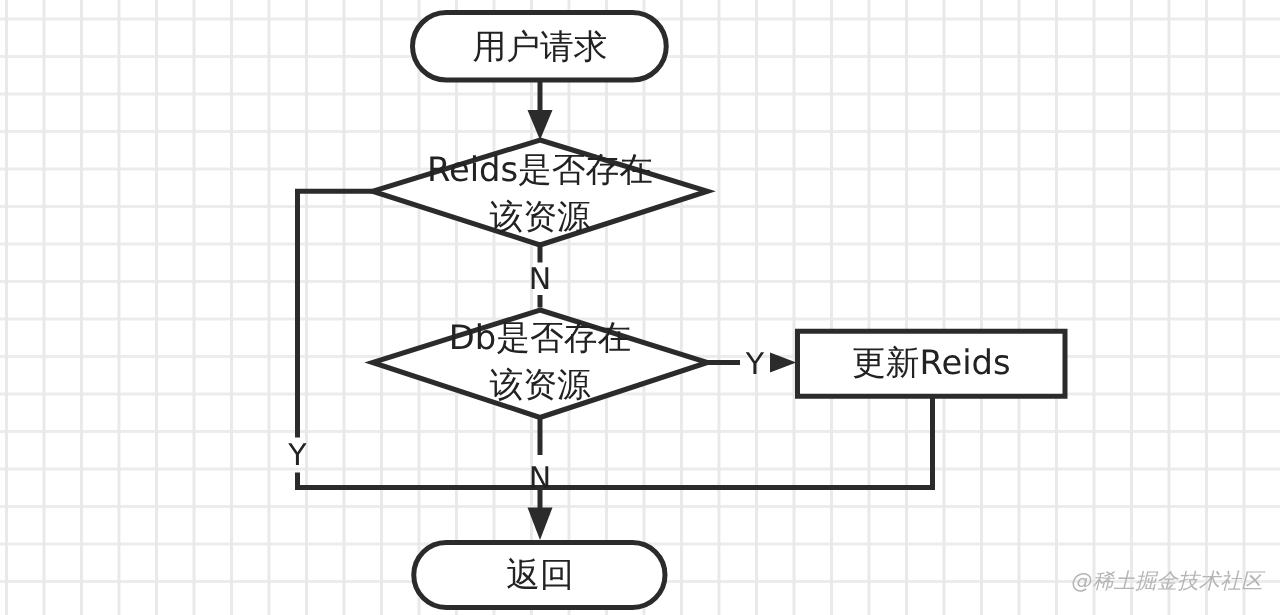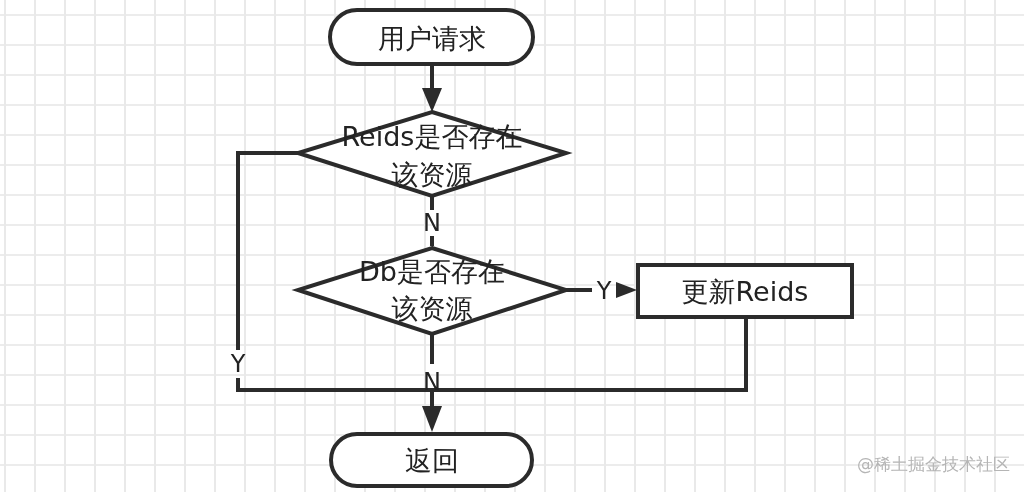--- a/index.html
+++ b/index.html
@@ -14,21 +14,21 @@
       font-family: "DejaVu Sans", "Liberation Sans", sans-serif;
     }
     svg#diagram { position: absolute; left: 0; top: 0; }
     .shape { fill: #ffffff; stroke: #2b2b2b; stroke-width: 4; }
     .edge { fill: none; stroke: #2b2b2b; stroke-width: 4; }
     .arrowhead { fill: #2b2b2b; }
     .node-text { font-family: "DejaVu Sans", sans-serif; font-size: 27px; fill: #222222; text-anchor: middle; dominant-baseline: central; }
     .edge-label { font-family: "DejaVu Sans", sans-serif; font-size: 24px; fill: #222222; text-anchor: middle; dominant-baseline: central; }
     .watermark {
       position: absolute; right: 14px; bottom: 16px;
-      font-family: "DejaVu Sans", sans-serif; font-size: 17px; color: #b5b5b5;
+      font-family: "DejaVu Sans", sans-serif; font-size: 17px; color: #b5b5b5; font-style: italic;
     }
   </style>
 </head>
 <body>
 
 <svg id="diagram" width="1024" height="492" viewBox="0 0 1024 492">
   <defs>
     <marker id="arrow" viewBox="0 0 10 10" refX="9" refY="5" markerWidth="5" markerHeight="5" orient="auto-start-reverse">
       <path d="M0,0 L10,5 L0,10 z" class="arrowhead"></path>
     </marker>

